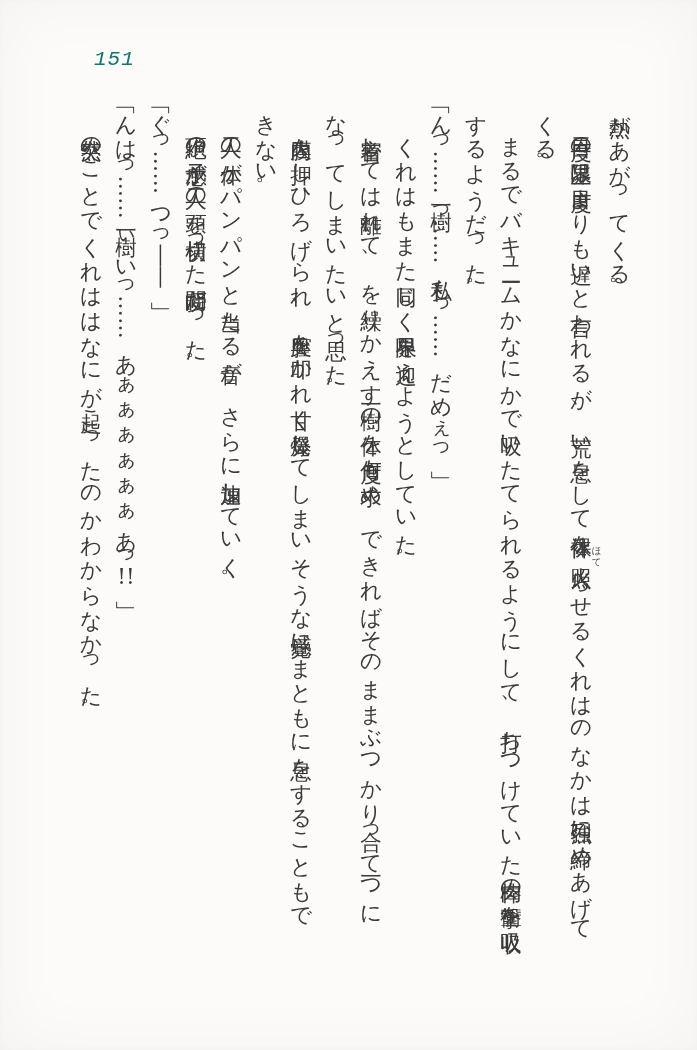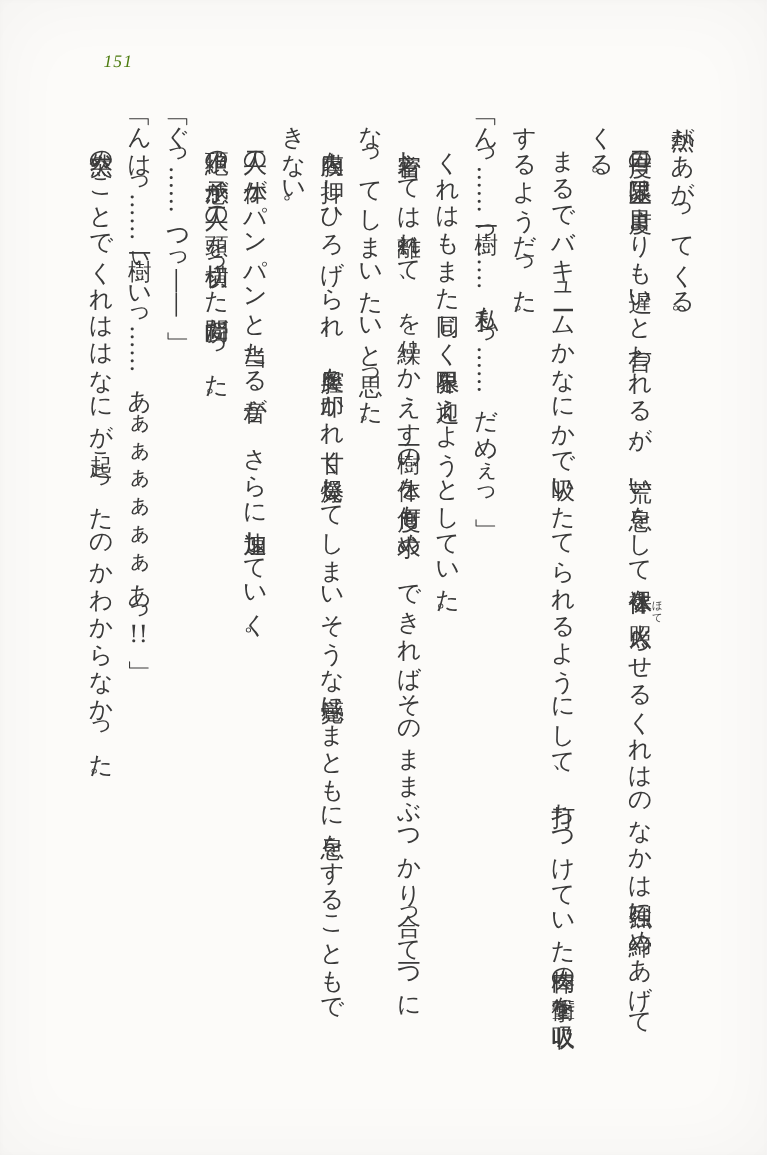--- a/index.html
+++ b/index.html
@@ -16,25 +16,25 @@
     position: relative;
     width: 697px;
     height: 1050px;
     background: #fcfbf9;
     box-shadow: inset 0 0 70px rgba(0,0,0,0.035), inset 0 0 6px rgba(0,0,0,0.02);
   }
   .page-number {
     position: absolute;
     top: 48px;
     left: 94px;
-    font-family: Liberation Serif, serif;
+    font-family: Liberation Mono, monospace;
     font-style: italic;
-    font-size: 16px;
+    font-size: 21px;
     letter-spacing: 1px;
-    color: #4d7c0f;
+    color: #0f766e;
   }
   .text-block {
     position: absolute;
     top: 100px;
     right: 60px;
     height: 832px;
     writing-mode: vertical-rl;
     -webkit-writing-mode: vertical-rl;
     text-orientation: mixed;
     font-family: "DejaVu Serif", "Liberation Serif", serif;

